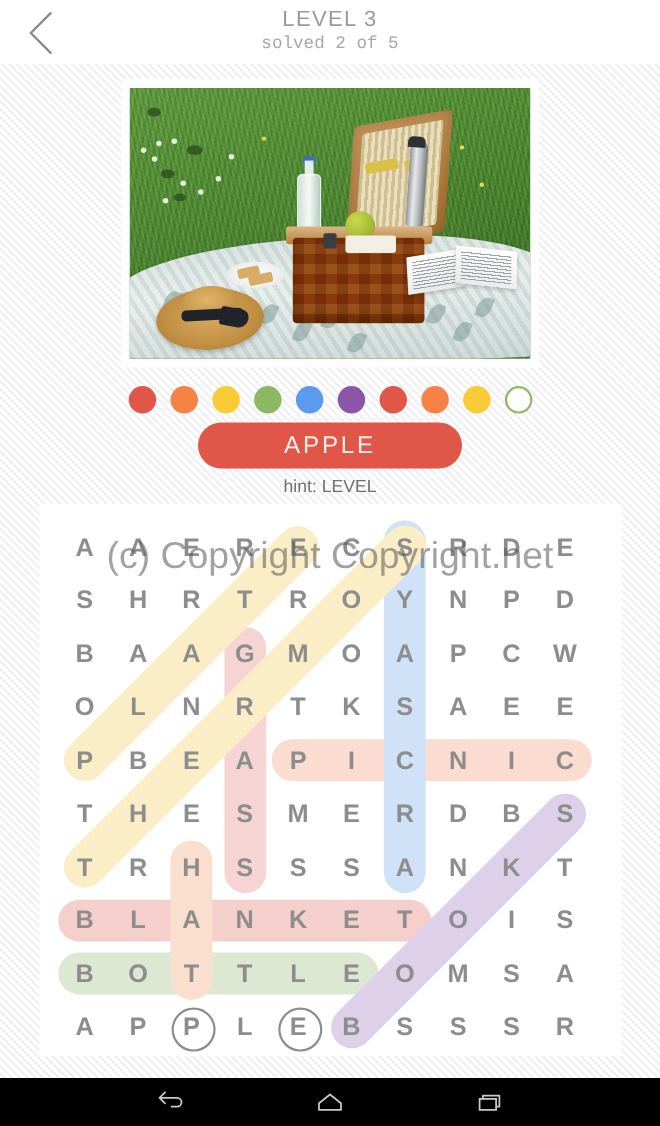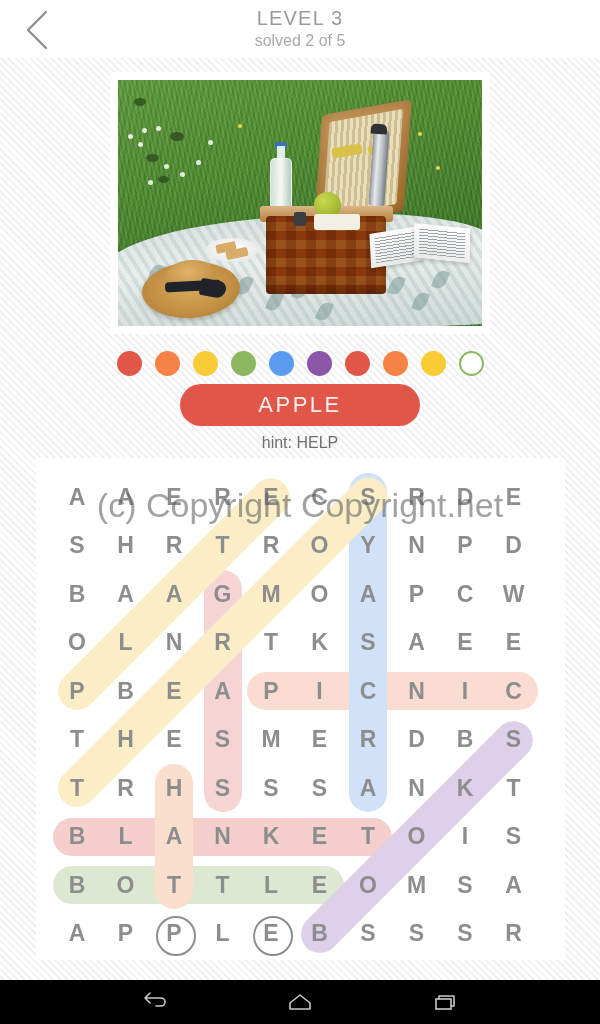--- a/index.html
+++ b/index.html
@@ -36,21 +36,21 @@
     position: absolute; left: 0; top: 6px;
     width: 600px; text-align: center;
   }
   .level-title {
     font-size: 20px; color: #9a9a9a;
     letter-spacing: 1.2px; line-height: 24px;
     font-weight: 400;
   }
   .level-sub {
     font-size: 16px; color: #a8a8a8;
-    line-height: 21px; font-weight: 400;
+    line-height: 21px; font-weight: 400; font-family: Liberation Mono, monospace;
   }
 
   
   .photo-frame {
     position: absolute; left: 110px; top: 72px;
     width: 380px; height: 262px;
     background: #ffffff;
     padding: 8px;
   }
   .photo {
@@ -379,21 +379,21 @@
       <div class="dot" style="background: rgb(139, 86, 168);"></div>
       <div class="dot" style="background: rgb(224, 87, 74);"></div>
       <div class="dot" style="background: rgb(245, 131, 69);"></div>
       <div class="dot" style="background: rgb(249, 203, 54);"></div>
       <div class="dot" style="background: rgb(255, 255, 255); border: 2px solid rgb(140, 184, 97);"></div>
     </div>
 
   <div class="help-btn" id="help-button" style="background: rgb(224, 87, 74);">
     <span class="help-label">APPLE</span>
   </div>
-  <div class="hint">hint: HELP</div>
+  <div class="hint">hint: LEVEL</div>
 
   <div class="grid-panel">
     <div class="grid-inner" id="grid-inner">
         <div class="hl" style="background: rgb(250, 220, 208); left: 211px; top: 214px; width: 290.5px; height: 38px;"></div>
         <div class="hl" style="background: rgb(245, 207, 204); left: 17px; top: 359.5px; width: 339px; height: 38px;"></div>
         <div class="hl" style="background: rgb(221, 232, 210); left: 17px; top: 408px; width: 290.5px; height: 38px;"></div>
         <div class="hl" style="background: rgb(247, 212, 212); left: 167.5px; top: 112px; width: 38px; height: 242px;"></div>
         <div class="hl" style="background: rgb(207, 226, 247); left: 313px; top: 15px; width: 38px; height: 339px;"></div>
         <div class="hl" style="background: rgb(250, 223, 207); left: 119px; top: 306px; width: 38px; height: 145px;"></div>
         <div class="hl" style="background: rgb(251, 238, 199); left: 41px; top: 214px; width: 312.357px; height: 38px; transform-origin: 19px 19px; transform: translateX(-19px) rotate(-45deg);"></div>

